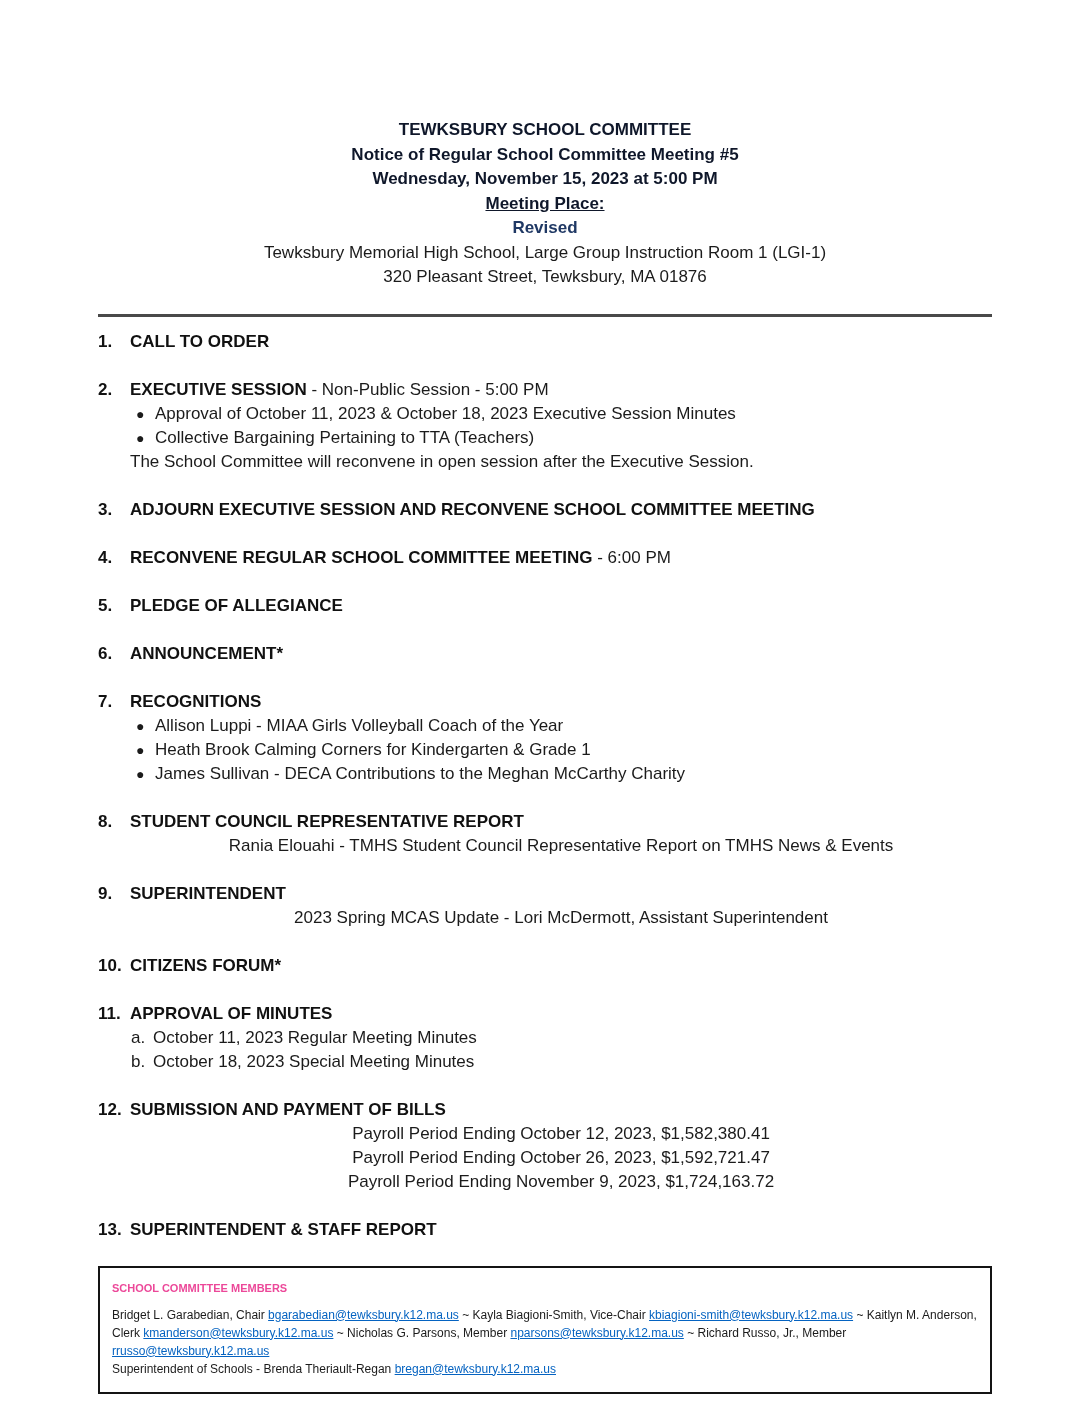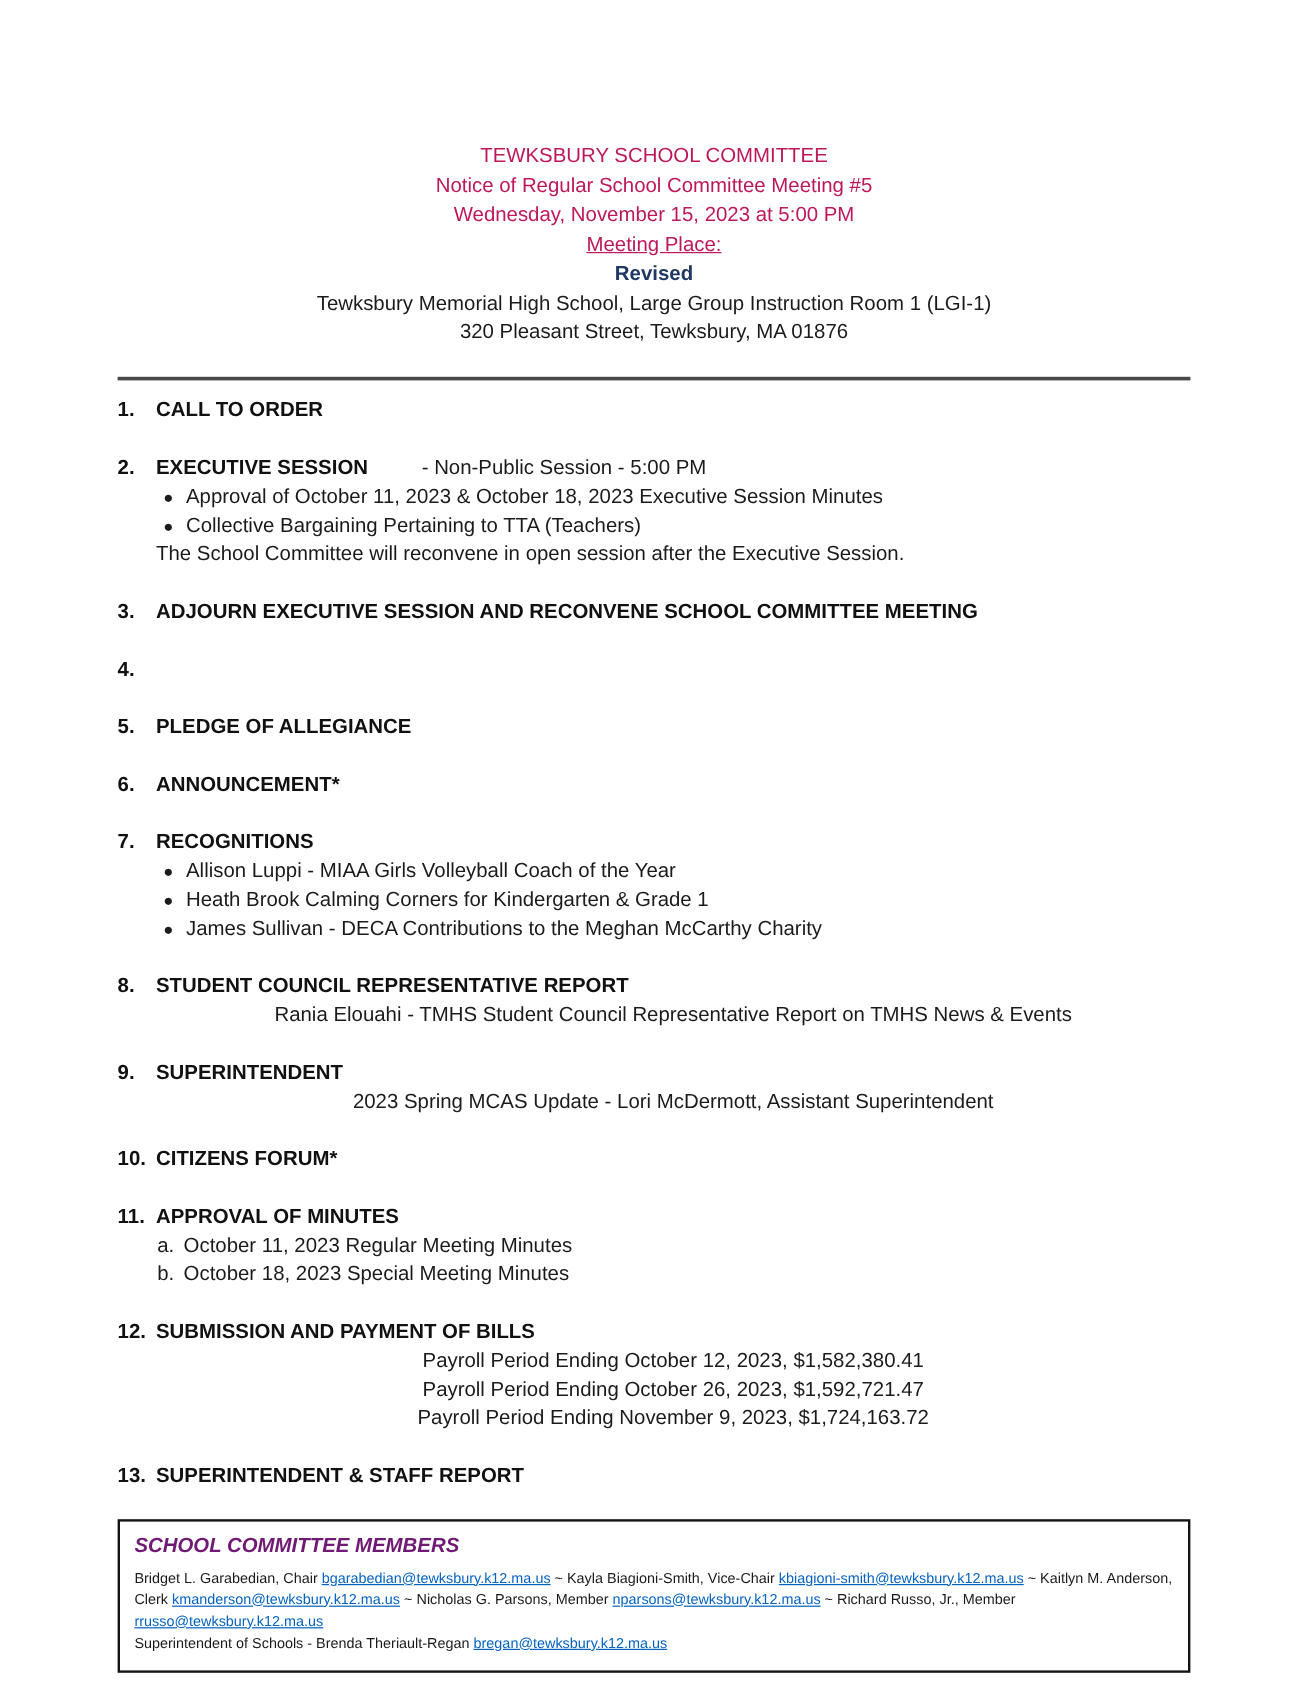--- a/index.html
+++ b/index.html
@@ -21,21 +21,21 @@
     font-size: 17px;
     line-height: 24px;
     color: #1b1b1b;
   }
   
   .doc-header {
     text-align: center;
     line-height: 24.5px;
   }
   .doc-header .h-line { margin: 0; }
-  .h-bold { font-weight: normal; color: #be185d; }
+  .h-bold { font-weight: bold; color: #0f172a; }
   .h-revised {
     font-weight: bold;
     color: var(--revised-color, #1f3864);
   }
   .h-underline { text-decoration: underline; }
   
   .rule {
     border: none;
     border-top: 3px solid #494949;
     margin: 24px 0 0 0;
@@ -47,21 +47,21 @@
   }
   .agenda-item { margin-bottom: 24px; }
   .item-head { display: flex; }
   .item-num {
     flex: none;
     width: 32px;
     font-weight: bold;
     color: #111;
   }
   .item-title { font-weight: bold; color: #111; }
-  .item-suffix { font-weight: normal; color: #1b1b1b; margin-left: 40px; }
+  .item-suffix { font-weight: normal; color: #1b1b1b; }
   .bullet-row {
     display: flex;
     padding-left: 38px;
   }
   .bullet-dot {
     flex: none;
     width: 19px;
     font-size: 14px;
   }
   .letter-row {
@@ -75,24 +75,23 @@
   .members-box {
     margin-top: auto;
     border: 2px solid #141414;
     padding: 11px 12px 14px 12px;
     font-size: 12px;
     line-height: 18px;
     color: #1b1b1b;
   }
   .members-title {
     font-weight: bold;
-    font-size: 17px;
-    color: #701a75;
+    font-size: 11px;
+    color: #ec4899;
     margin-bottom: 9px;
-    font-style: italic;
   }
   .members-line { margin: 0; }
   .email-link {
     color: var(--link-color, #0563c1);
     text-decoration: underline;
     cursor: pointer;
   }
 </style>
 </head>
 <body>
@@ -135,20 +134,21 @@
       </div>
       <div class="agenda-item">
         <div class="item-head">
           <span class="item-num">3.</span>
           <span class="item-head-text"><span class="item-title">ADJOURN EXECUTIVE SESSION AND RECONVENE SCHOOL COMMITTEE MEETING</span></span>
         </div>
       </div>
       <div class="agenda-item">
         <div class="item-head">
           <span class="item-num">4.</span>
+          <span class="item-head-text"><span class="item-title">RECONVENE REGULAR SCHOOL COMMITTEE MEETING</span><span class="item-suffix"> - 6:00 PM</span></span>
         </div>
       </div>
       <div class="agenda-item">
         <div class="item-head">
           <span class="item-num">5.</span>
           <span class="item-head-text"><span class="item-title">PLEDGE OF ALLEGIANCE</span></span>
         </div>
       </div>
       <div class="agenda-item">
         <div class="item-head">

